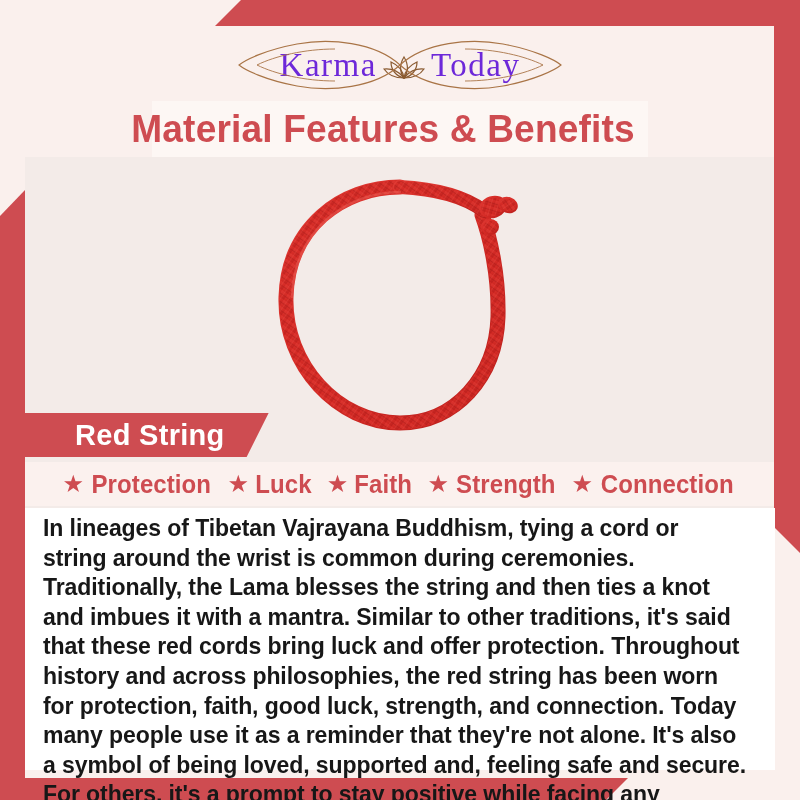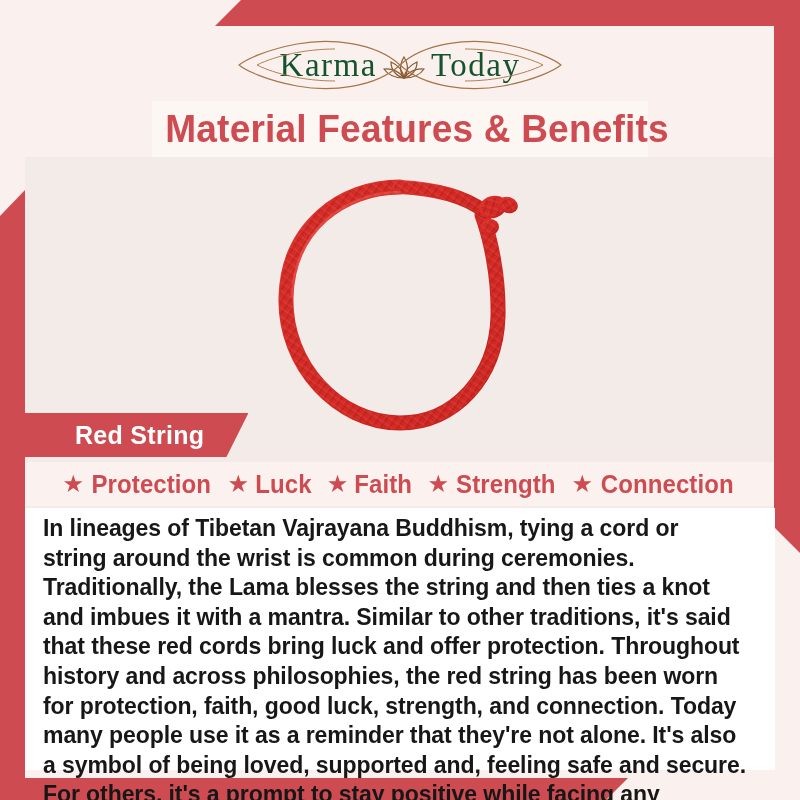--- a/index.html
+++ b/index.html
@@ -70,21 +70,21 @@
   .logo-inner {
     position: relative;
     display: flex;
     align-items: center;
     justify-content: center;
     gap: 6px;
   }
   .logo-word {
     font-family: "Liberation Serif", serif;
     font-size: 33px;
-    color: #14532d;
+    color: #6d28d9;
     letter-spacing: 1.5px;
     line-height: 1;
   }
   .logo-lotus {
     width: 42px;
     height: 36px;
     display: block;
   }
   .logo-flourish {
     position: absolute;
@@ -99,21 +99,21 @@
   
   .title-band {
     position: absolute;
     top: 101px;
     left: 152px;
     width: 496px;
     height: 56px;
     background: #fdf7f4;
     display: flex;
     align-items: center;
-    justify-content: flex-start;
+    justify-content: flex-end;
   }
   .title-text {
     font-family: "Liberation Sans Narrow", "Liberation Sans", sans-serif;
     font-weight: bold;
     font-size: 39px;
     color: #ce4c51;
     letter-spacing: 0.2px;
     white-space: nowrap;
     transform: scaleX(0.95);
   }
@@ -145,21 +145,21 @@
     height: 44px;
     background: #ce4c51;
     padding: 0 44px 0 50px;
     display: flex;
     align-items: center;
     clip-path: polygon(0 0, 100% 0, calc(100% - 22px) 100%, 0 100%);
   }
   .ribbon-text {
     font-family: "Liberation Sans Narrow", "Liberation Sans", sans-serif;
     font-weight: bold;
-    font-size: 25px;
+    font-size: 29px;
     color: #ffffff;
     letter-spacing: 0.3px;
     white-space: nowrap;
   }
 
   
   .benefits {
     position: absolute;
     top: 462px;
     left: 25px;

